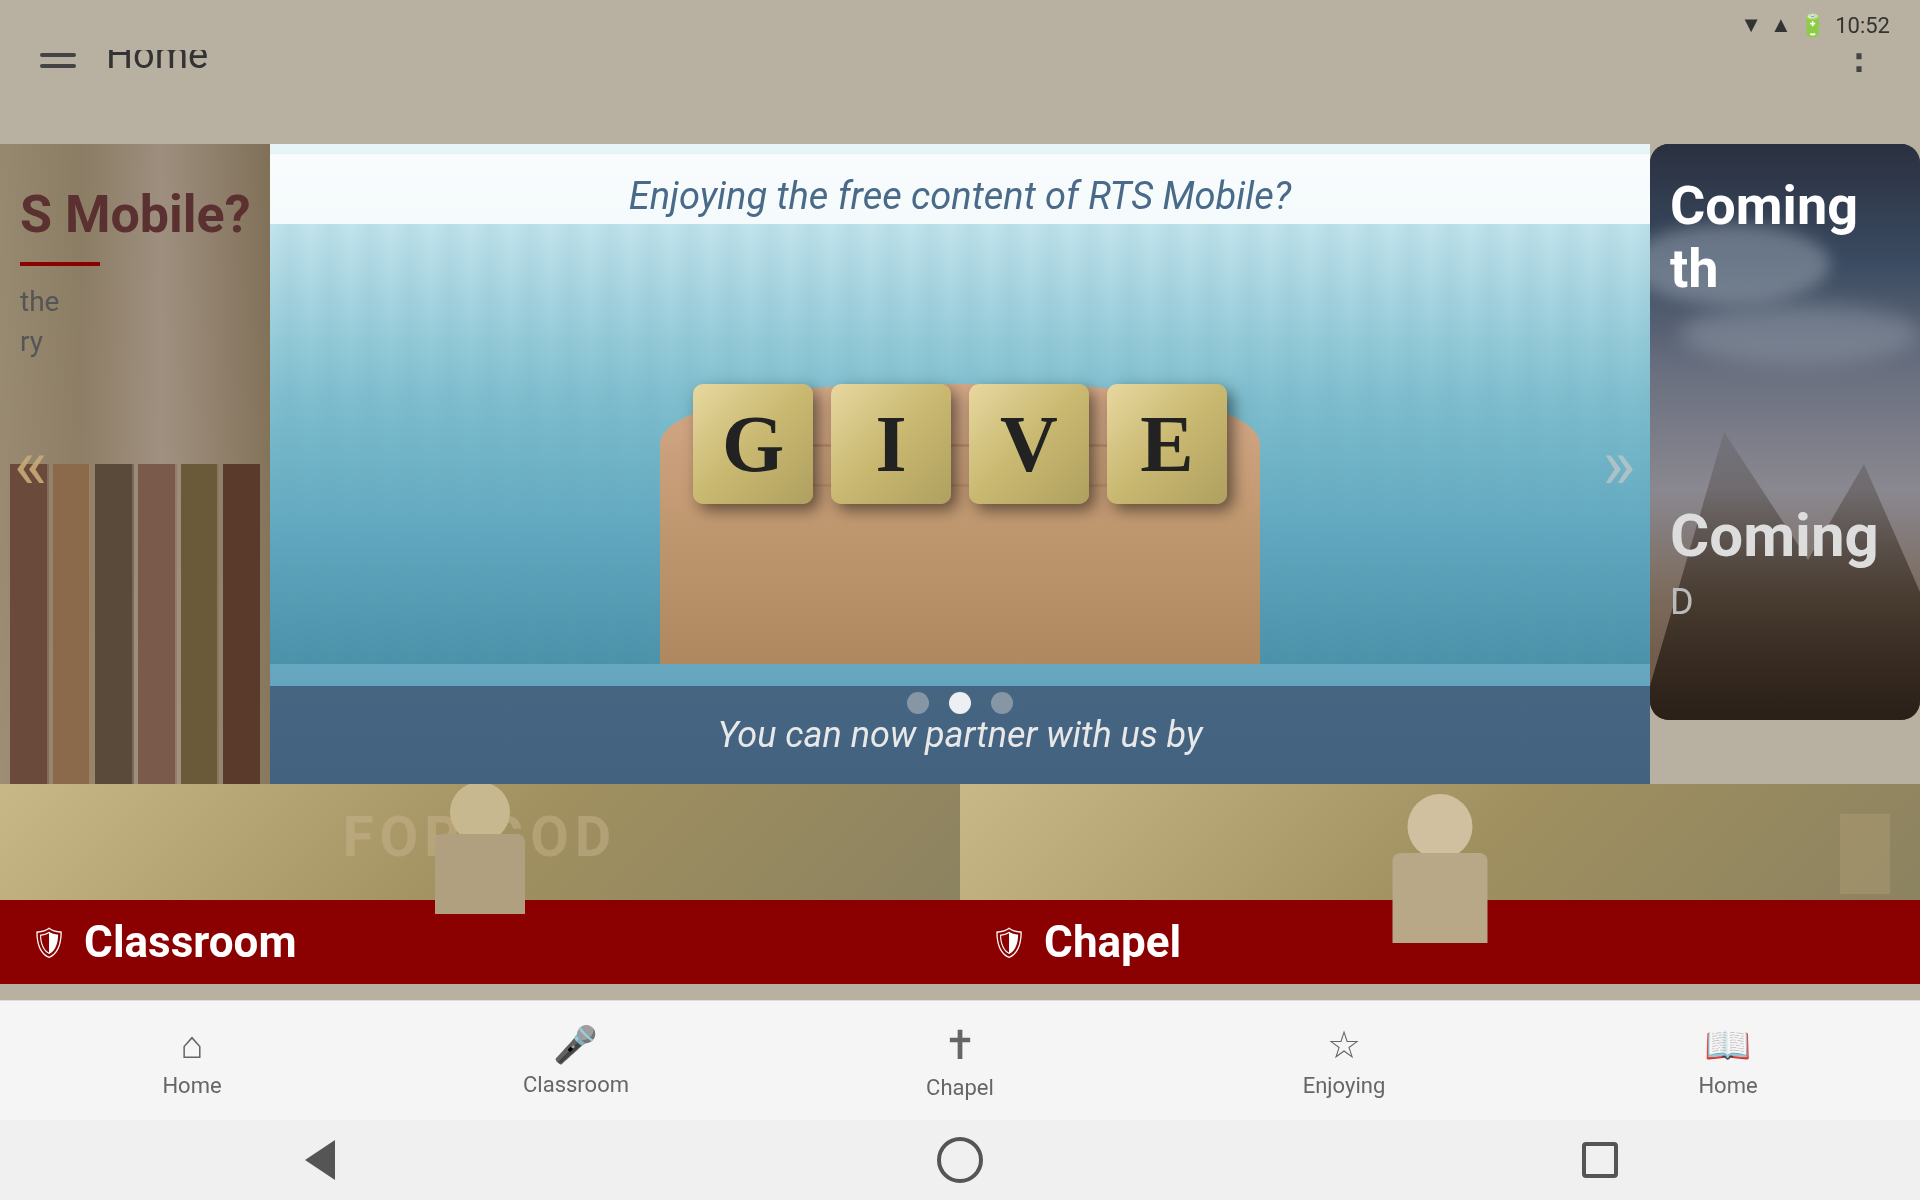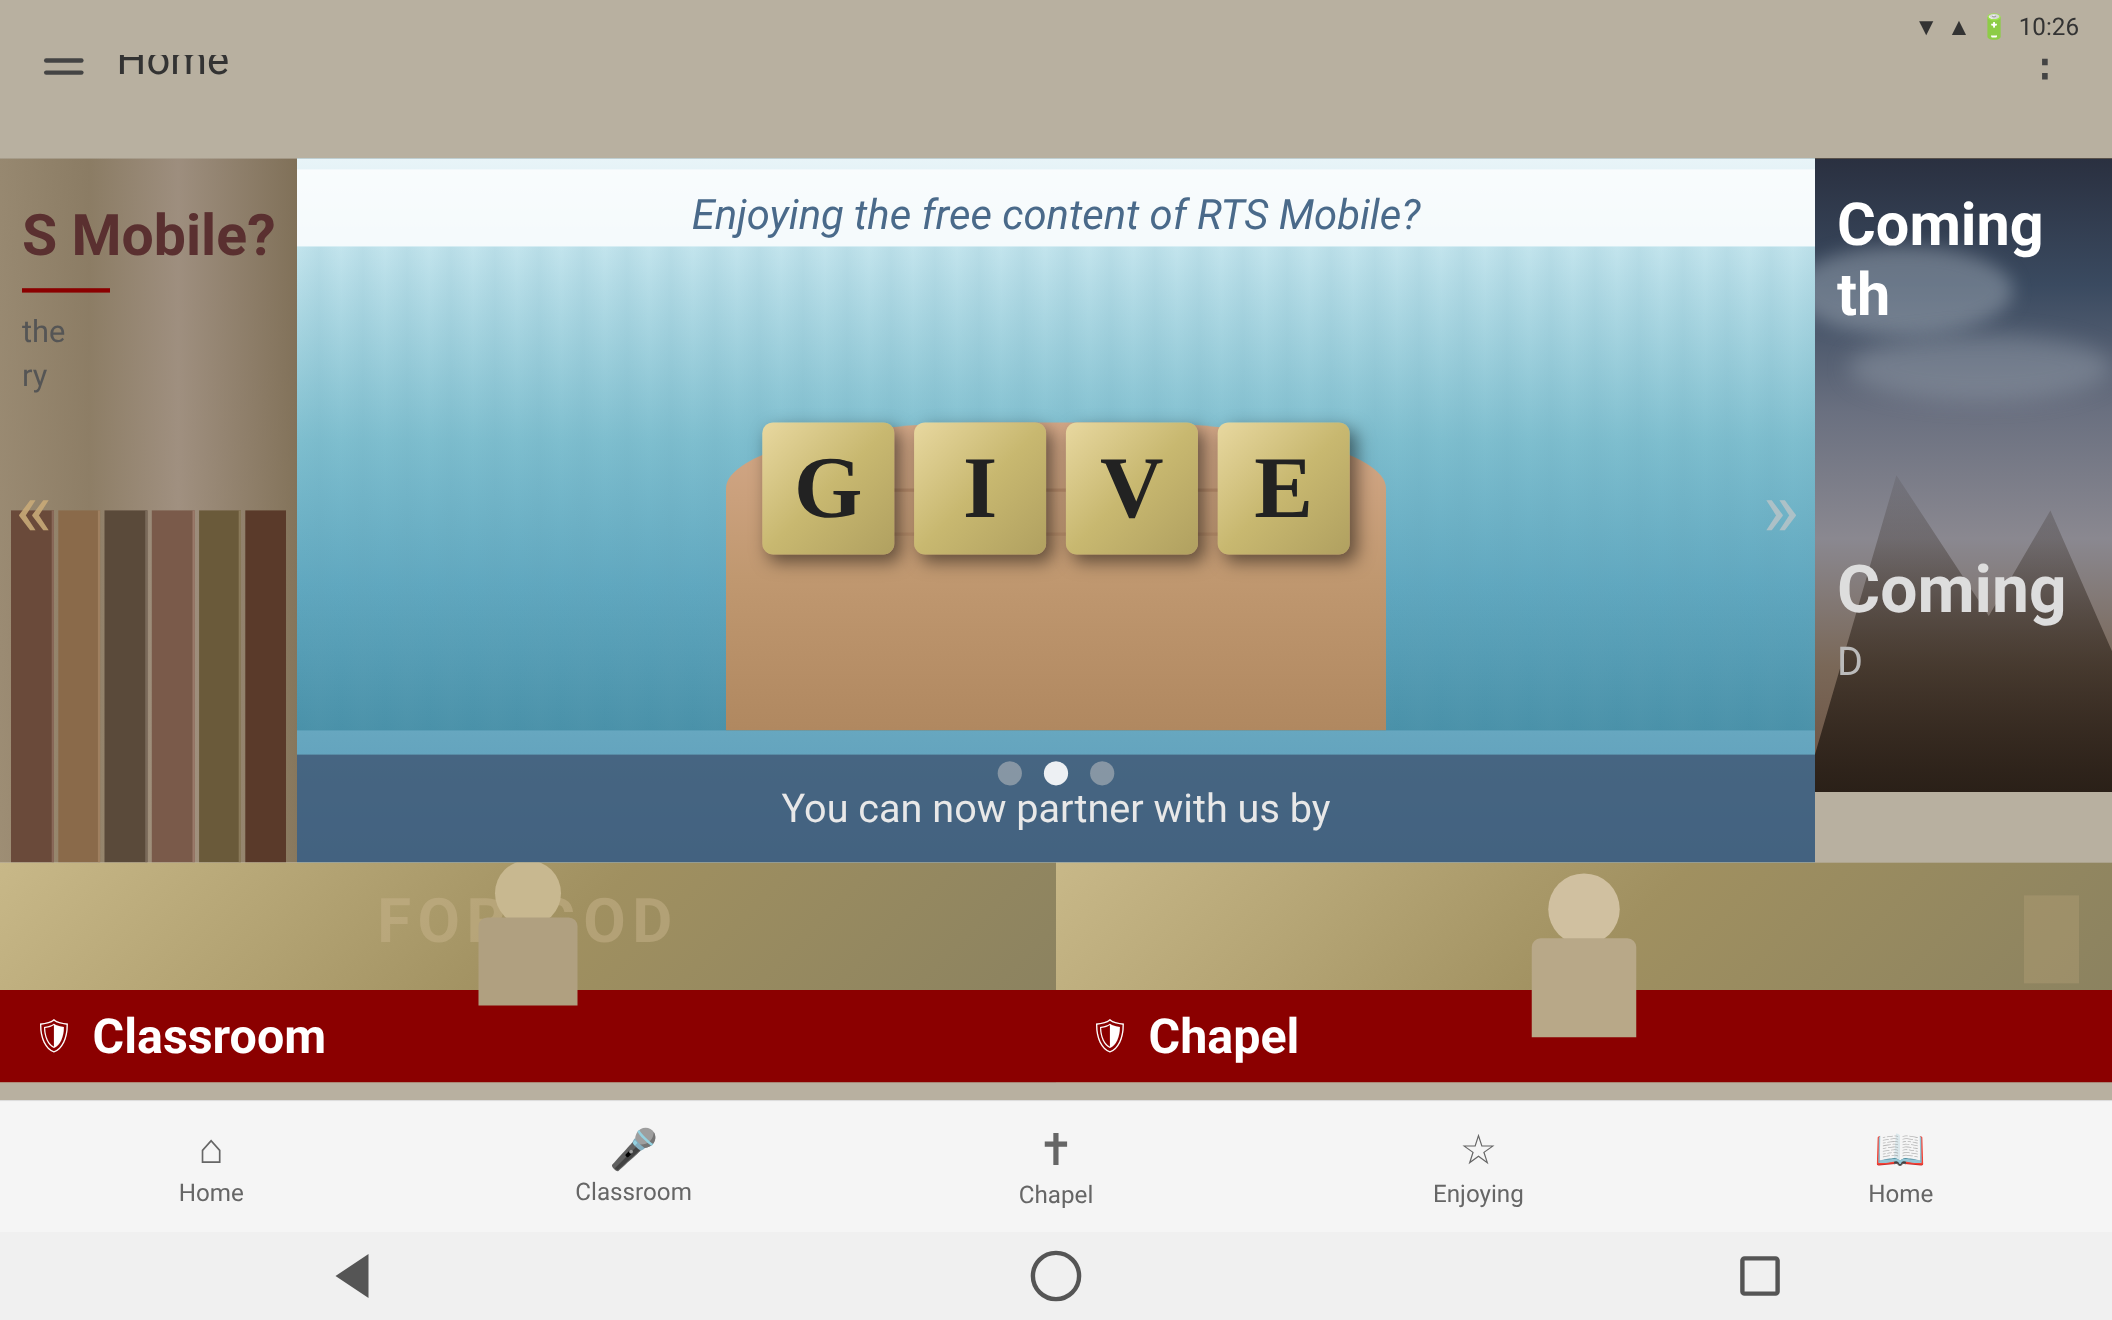--- a/index.html
+++ b/index.html
@@ -207,20 +207,21 @@
       bottom: 0;
       left: 0; right: 0;
       background: rgba(60,80,110,0.75);
       padding: 24px 40px;
       text-align: center;
     }
 
     .center-bottom-text-content {
       font-size: 36px;
       color: #e8e8e8;
+      font-style: italic;
       line-height: 1.4;
       text-align: center;
     }
 
     .dot-indicator {
       width: 22px;
       height: 22px;
       background: rgba(200,200,200,0.5);
       border-radius: 50%;
       display: inline-block;
@@ -253,20 +254,21 @@
     }
 
     
     .card-right {
       width: 270px;
       height: 576px;
       flex-shrink: 0;
       position: relative;
       overflow: hidden;
       background: linear-gradient(to bottom, #3a2a1a 0%, #6a4a2a 30%, #8a6a4a 60%, #5a3a2a 100%);
+      border-radius: 19px;
     }
 
     .card-right-overlay {
       position: absolute;
       top: 0; left: 0; right: 0; bottom: 0;
       display: flex;
       flex-direction: column;
       justify-content: flex-start;
       padding: 30px 20px;
     }
@@ -396,21 +398,21 @@
     }
   </style>
 </head>
 <body>
 
 <div class="status-bar">
   <div class="status-icons">
     <span>▼</span>
     <span>▲</span>
     <span>🔋</span>
-    <span>10:26</span>
+    <span>10:52</span>
   </div>
 </div>
 
 <div class="app-bar">
   <button class="hamburger-btn">
     <div class="hamburger-line"></div>
     <div class="hamburger-line"></div>
     <div class="hamburger-line"></div>
   </button>
   <span class="app-title">Home</span>

